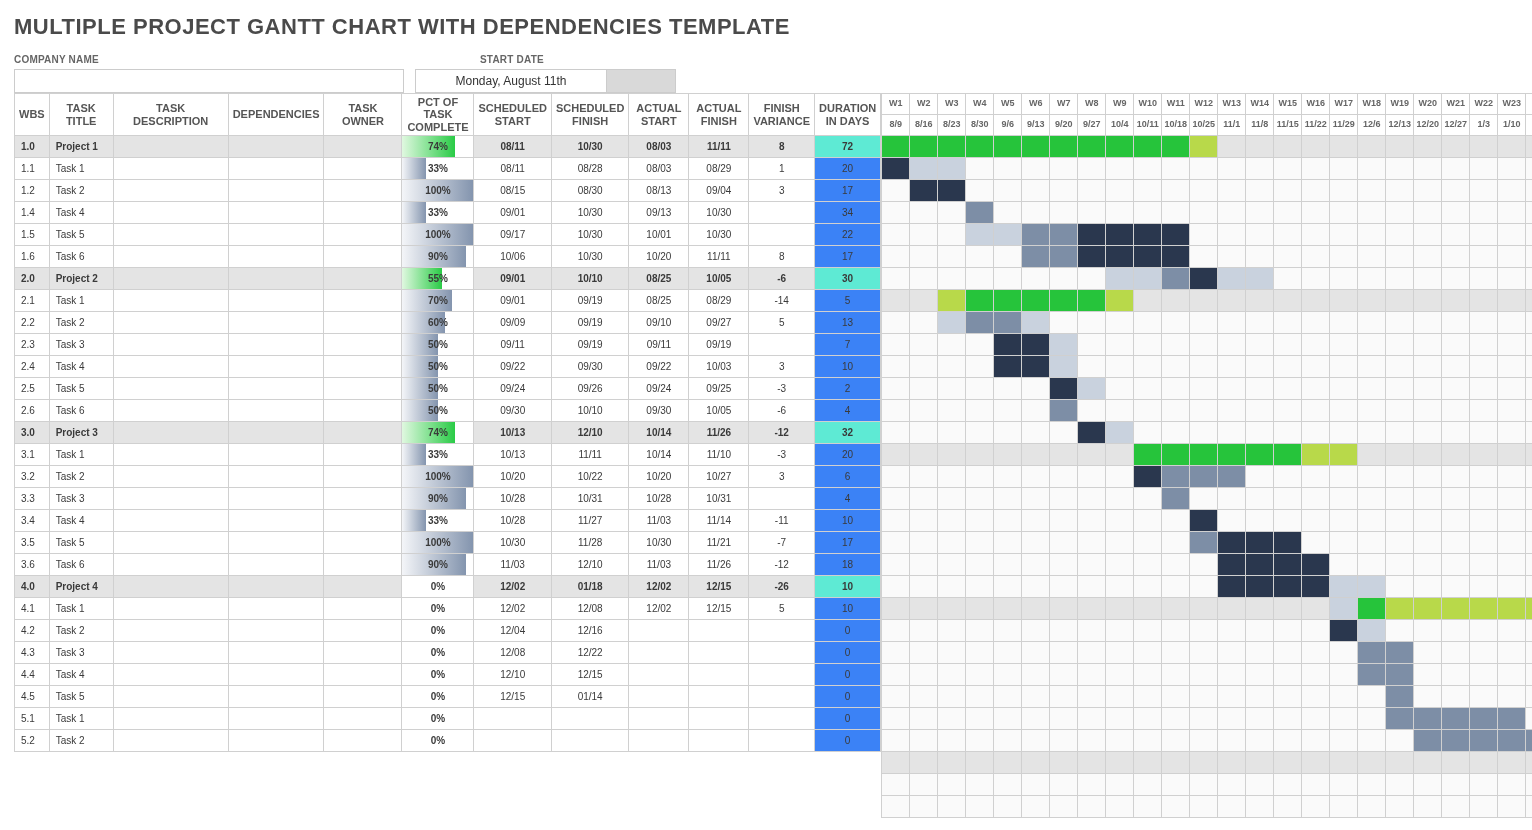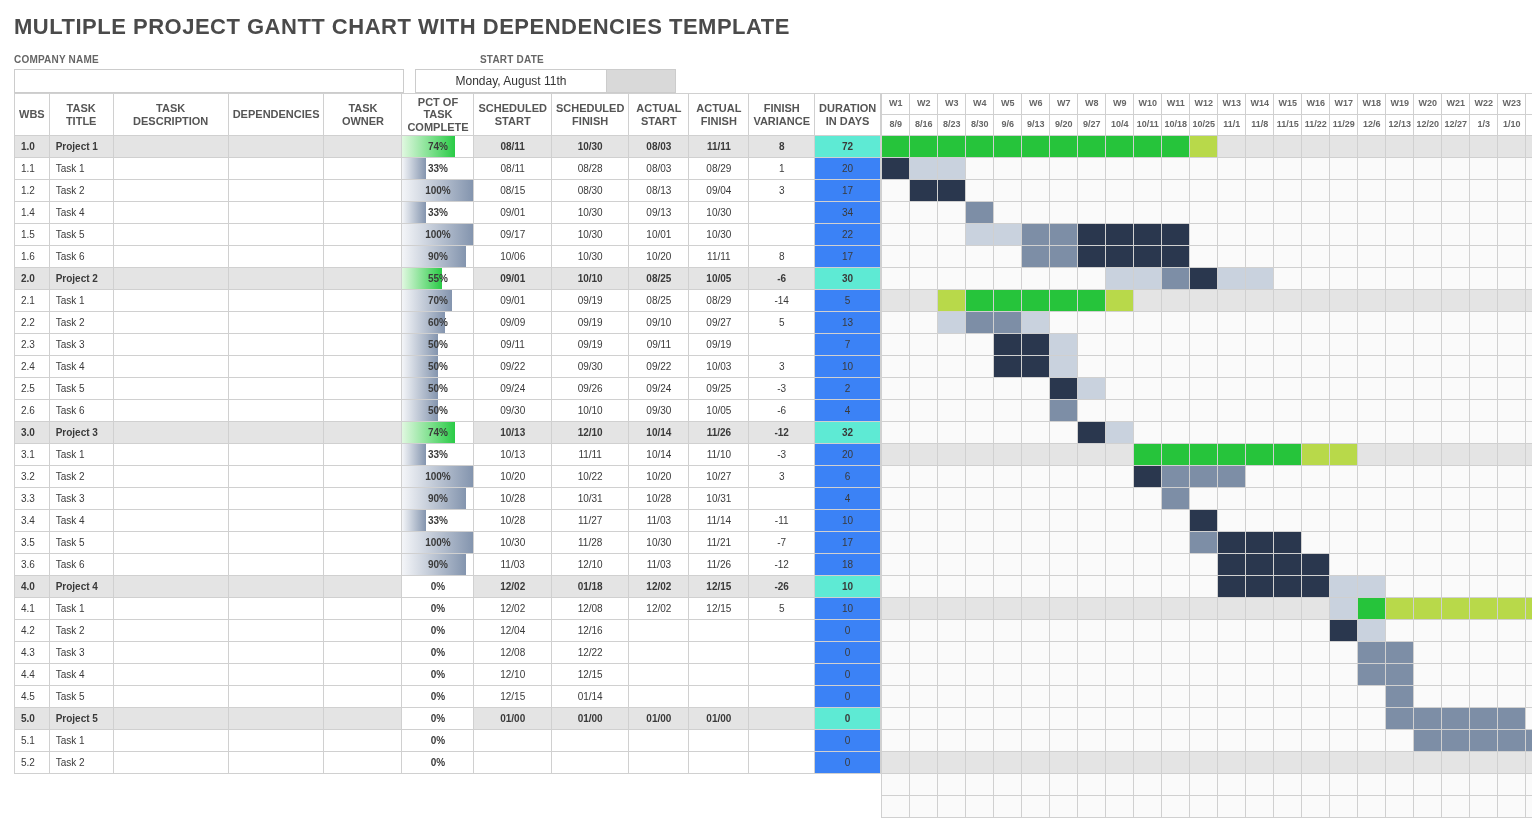--- a/index.html
+++ b/index.html
@@ -577,37 +577,20 @@
               <div class="fill" style="width: 0%;"></div>
               <div class="txt">0%</div>
             </td>
             <td class="c-date">12/15</td>
             <td class="c-date">01/14</td>
             <td class="c-date"></td>
             <td class="c-date"></td>
             <td class="c-var"></td>
             <td class="c-dur cell-dur">0</td>
           </tr>
-          <tr class="row-project">
-            <td class="c-wbs ta-left">5.0</td>
-            <td class="c-title ta-left">Project 5</td>
-            <td class="c-desc"></td>
-            <td class="c-dep"></td>
-            <td class="c-owner"></td>
-            <td class="c-pct cell-pct">
-              <div class="fill" style="width: 0%;"></div>
-              <div class="txt">0%</div>
-            </td>
-            <td class="c-date">01/00</td>
-            <td class="c-date">01/00</td>
-            <td class="c-date">01/00</td>
-            <td class="c-date">01/00</td>
-            <td class="c-var"></td>
-            <td class="c-dur cell-dur">0</td>
-          </tr>
           <tr class="row-task">
             <td class="c-wbs ta-left">5.1</td>
             <td class="c-title ta-left">Task 1</td>
             <td class="c-desc"></td>
             <td class="c-dep"></td>
             <td class="c-owner"></td>
             <td class="c-pct cell-pct">
               <div class="fill" style="width: 0%;"></div>
               <div class="txt">0%</div>
             </td>

